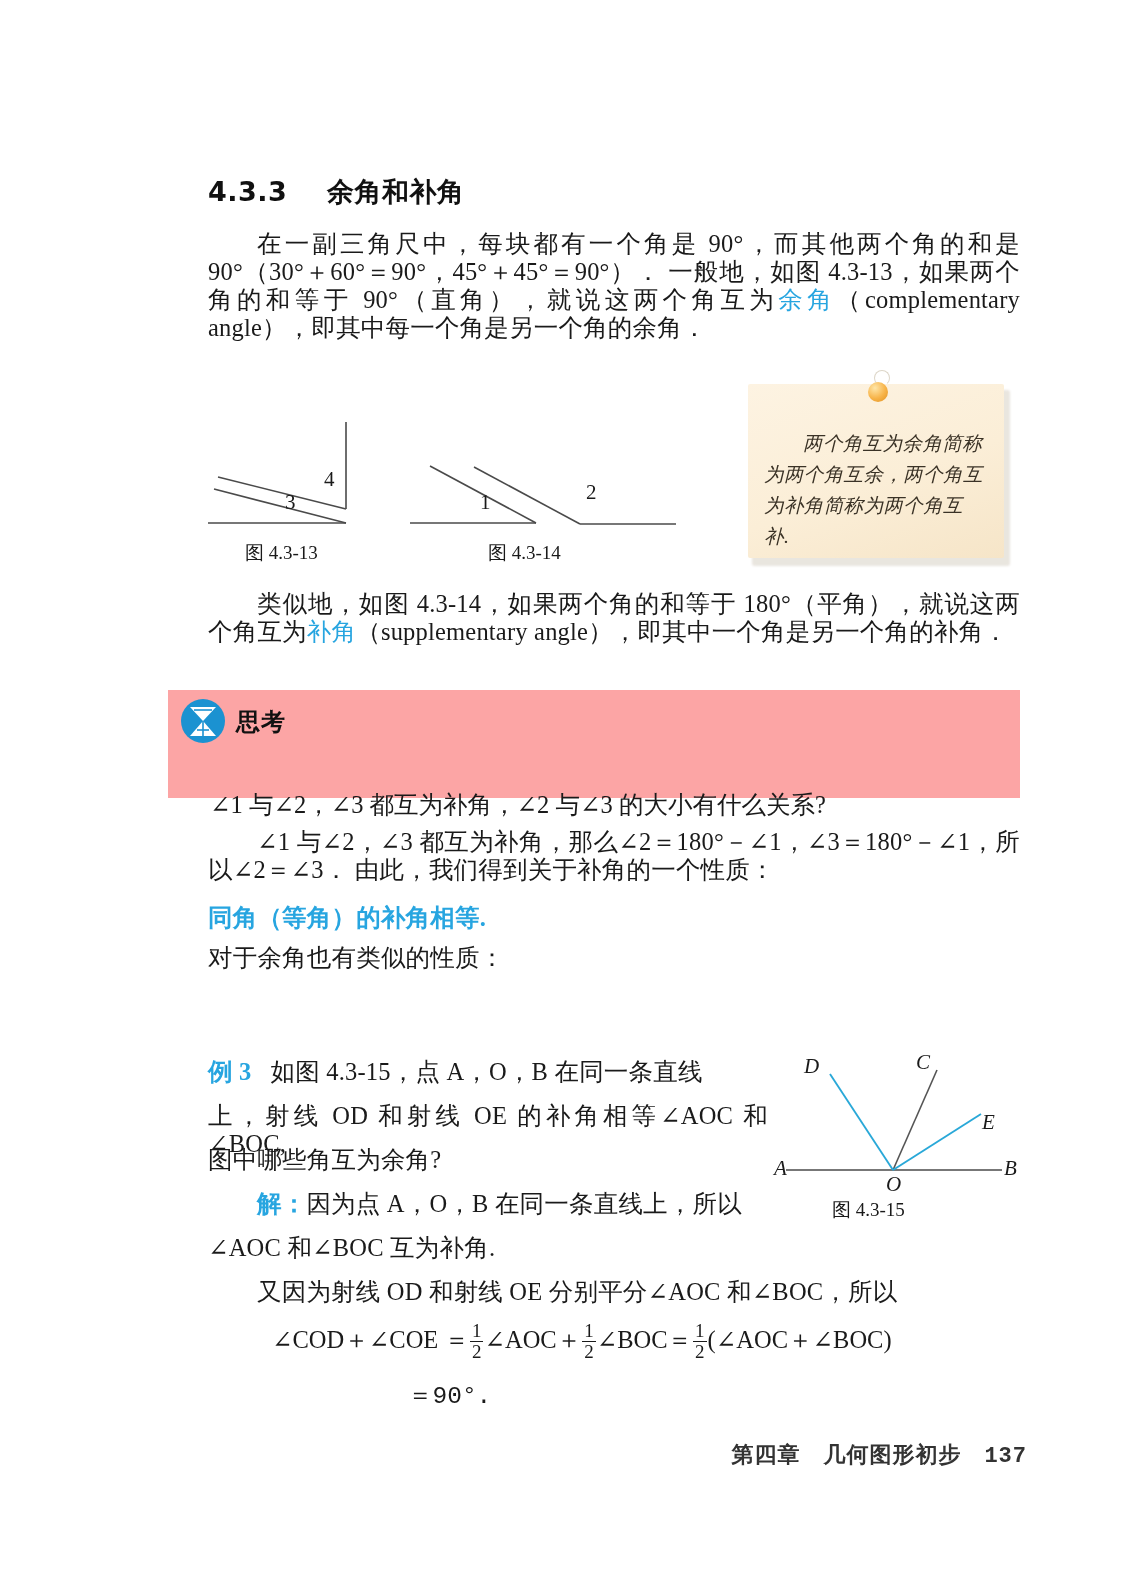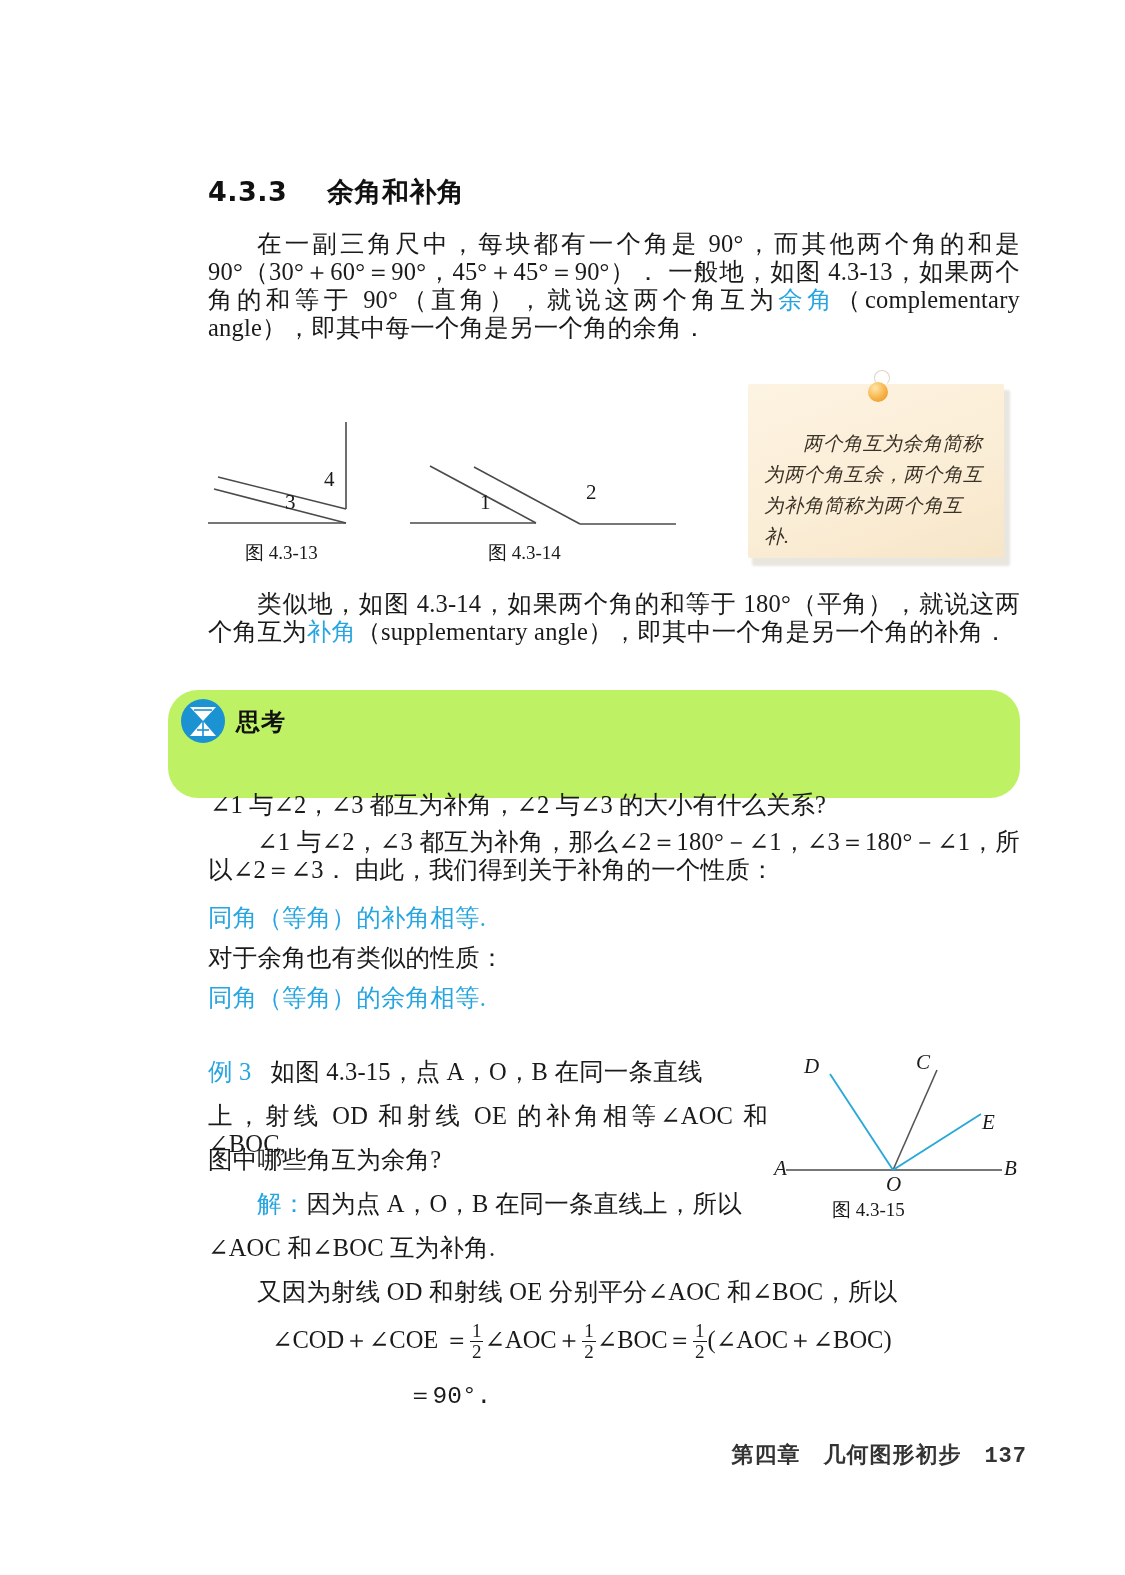--- a/index.html
+++ b/index.html
@@ -41,21 +41,21 @@
     font-size: 24.5px;
     line-height: 28px;
     color: #1a1a1a;
     text-align: justify;
     text-justify: inter-ideograph;
     letter-spacing: 0.2px;
   }
   .indent { text-indent: 2em; }
 
   .kw { color: #27a5e0; }
-  .kwb { color: #27a5e0; font-weight: normal; }
+  .kwb { color: #27a5e0; font-weight: bold; }
   .it { font-style: italic; }
 
   
   .note-wrap {
     position: absolute;
     left: 748px;
     top: 372px;
     width: 262px;
     height: 182px;
   }
@@ -128,22 +128,21 @@
     white-space: pre;
   }
 
   
   .think-box {
     position: absolute;
     left: 168px;
     top: 678px;
     width: 852px;
     height: 108px;
-    background: #bef264;
-    border-radius: 30px;
+    background: #fca5a5;
   }
   .think-icon {
     position: absolute;
     left: 12px;
     top: 8px;
     width: 46px;
     height: 46px;
   }
   .think-title {
     position: absolute;
@@ -268,21 +267,20 @@
     <div class="think-title">思考</div>
     <div class="think-q">∠1 与∠2，∠3 都互为补角，∠2 与∠3 的大小有什么关系?</div>
   </div>
 
   <div class="para indent" style="left:208px; top:816px; width:812px;"><span>∠1 与∠2，∠3 都互为补角，那么∠2＝180°－∠1，∠3＝180°－∠1，所以∠2＝∠3． 由此，我们得到关于补角的一个性质：</span></div>
 
   <div class="para" style="left:208px; top:892px; width:812px; font-weight:bold;"><span class="kwb">同角（等角）的补角相等.</span></div>
 
   <div class="para" style="left:208px; top:932px; width:812px;"><span>对于余角也有类似的性质：</span></div>
 
-  <div class="para" style="left:208px; top:972px; width:812px; font-weight:bold;"><span class="kwb">同角（等角）的余角相等.</span></div>
 
   <div class="para" style="left:208px; top:1046px; width:560px;">
     <span class="kwb">例 3</span>&nbsp;&nbsp;&nbsp;<span>如图 4.3-15，点 A，O，B 在同一条直线</span>
   </div>
   <div class="para" style="left:208px; top:1090px; width:560px;"><span>上，射线 OD 和射线 OE 的补角相等∠AOC 和∠BOC,</span></div>
   <div class="para" style="left:208px; top:1134px; width:560px;"><span>图中哪些角互为余角?</span></div>
 
   <div class="para" style="left:208px; top:1178px; width:560px; text-indent:2em;"><span class="kwb">解：</span><span>因为点 A，O，B 在同一条直线上，所以</span></div>
   <div class="para" style="left:208px; top:1222px; width:560px;"><span>∠AOC 和∠BOC 互为补角.</span></div>
 

